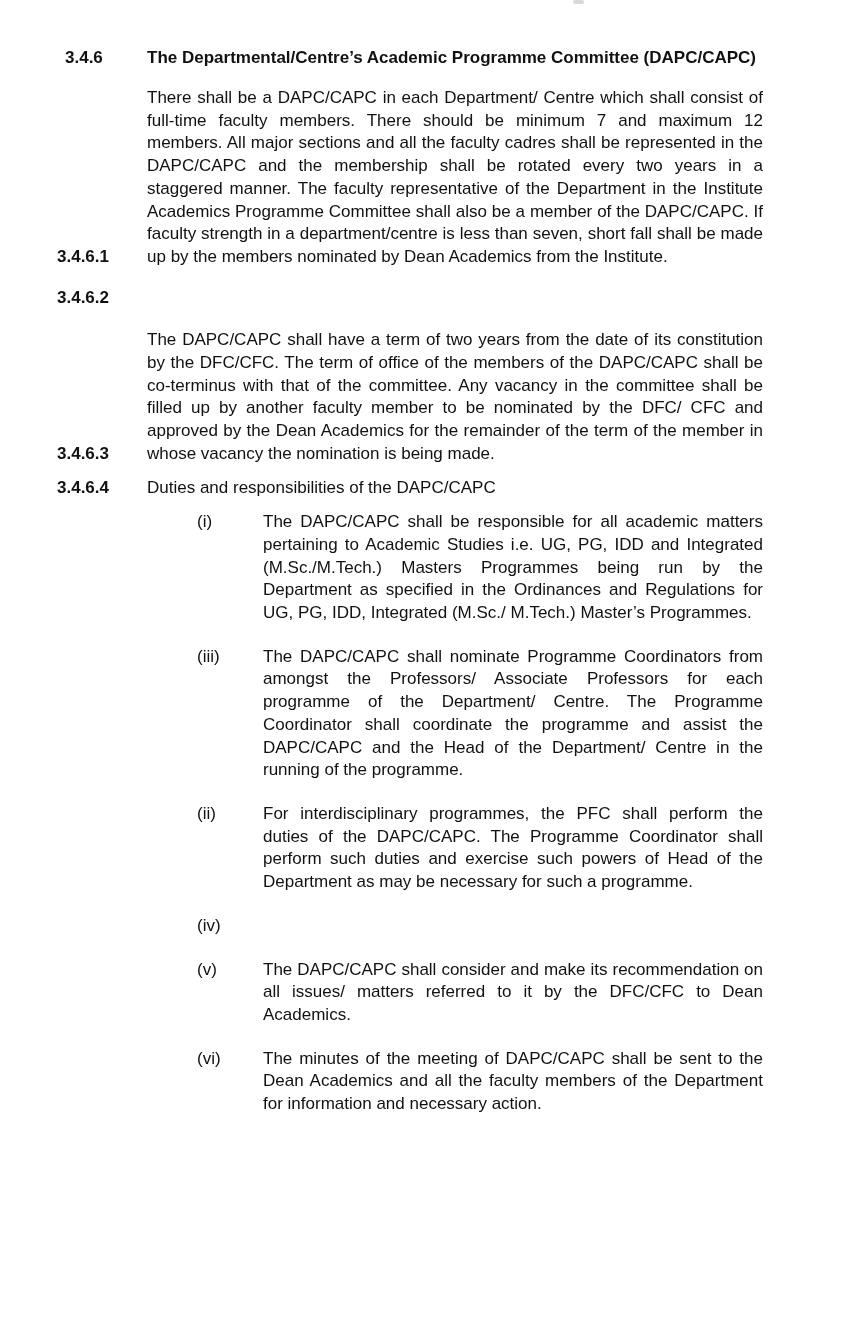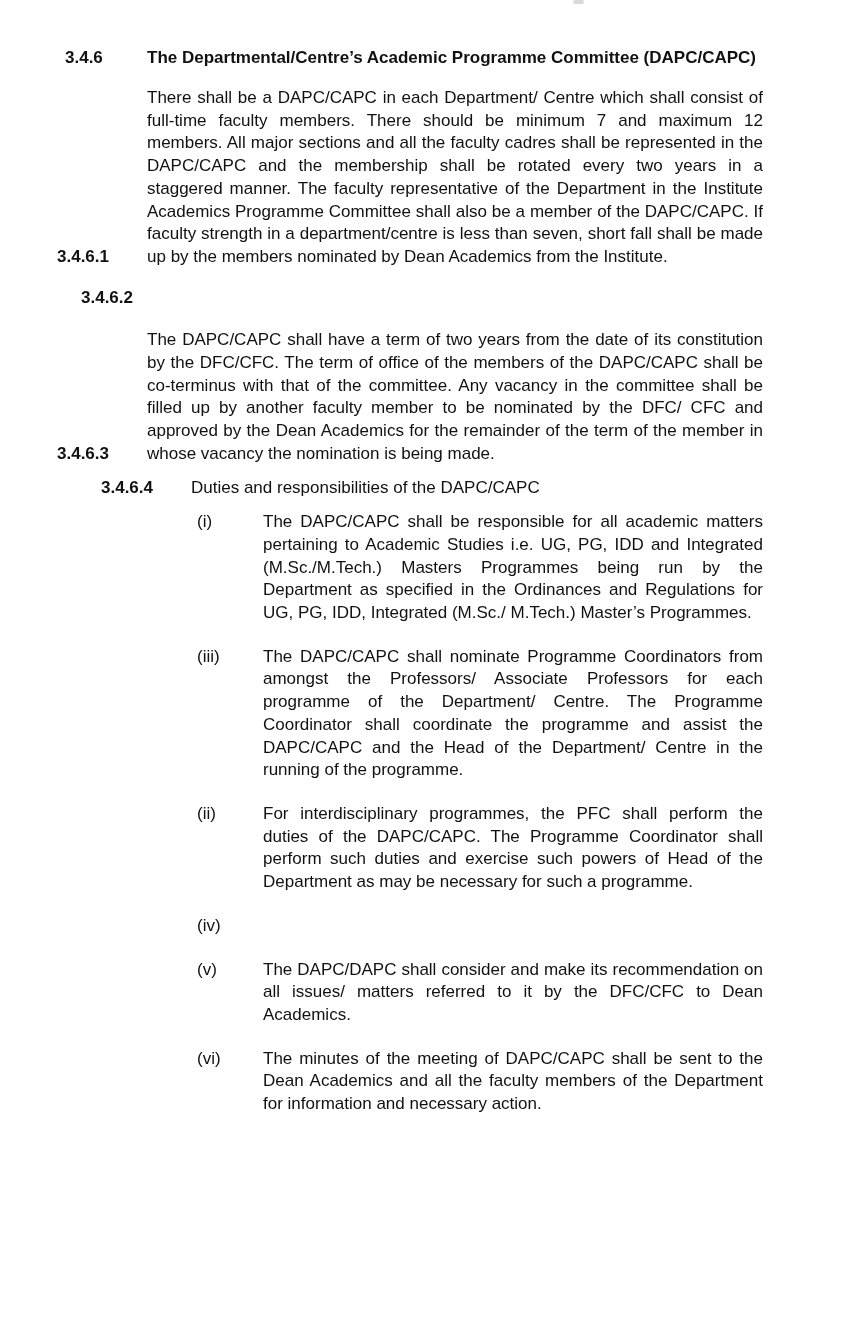--- a/index.html
+++ b/index.html
@@ -49,23 +49,23 @@
   }
   .section-heading .num {
     padding-left: 8px;
     box-sizing: border-box;
   }
   .section-heading .body {
     font-weight: 700;
     text-align: left;
   }
   .clause-1 { margin-bottom: 18px; }
-  .clause-2 { margin-bottom: 20px; margin-left: 24px; }
+  .clause-2 { margin-bottom: 20px; }
   .clause-3 { margin-bottom: 11px; }
-  .subsection-heading { margin-bottom: 12px; margin-left: 44px; }
+  .subsection-heading { margin-bottom: 12px; }
   .subsection-heading .body {
     font-weight: 400;
     text-align: left;
   }
   .duty {
     display: flex;
     align-items: flex-start;
     margin-left: 140px;
     margin-bottom: 21px;
   }
@@ -124,21 +124,21 @@
     <span class="marker">(ii)</span>
     <span class="body">For interdisciplinary programmes, the PFC shall perform the duties of the DAPC/CAPC. The Programme Coordinator shall perform such duties and exercise such powers of Head of the Department as may be necessary for such a programme.</span>
   </div>
 
   <div class="duty">
     <span class="marker">(iv)</span>
   </div>
 
   <div class="duty">
     <span class="marker">(v)</span>
-    <span class="body">The DAPC/DAPC shall consider and make its recommendation on all issues/ matters referred to it by the DFC/CFC to Dean Academics.</span>
+    <span class="body">The DAPC/CAPC shall consider and make its recommendation on all issues/ matters referred to it by the DFC/CFC to Dean Academics.</span>
   </div>
 
   <div class="duty">
     <span class="marker">(vi)</span>
     <span class="body">The minutes of the meeting of DAPC/CAPC shall be sent to the Dean Academics and all the faculty members of the Department for information and necessary action.</span>
   </div>
 
 </div>
 
 </body></html>

